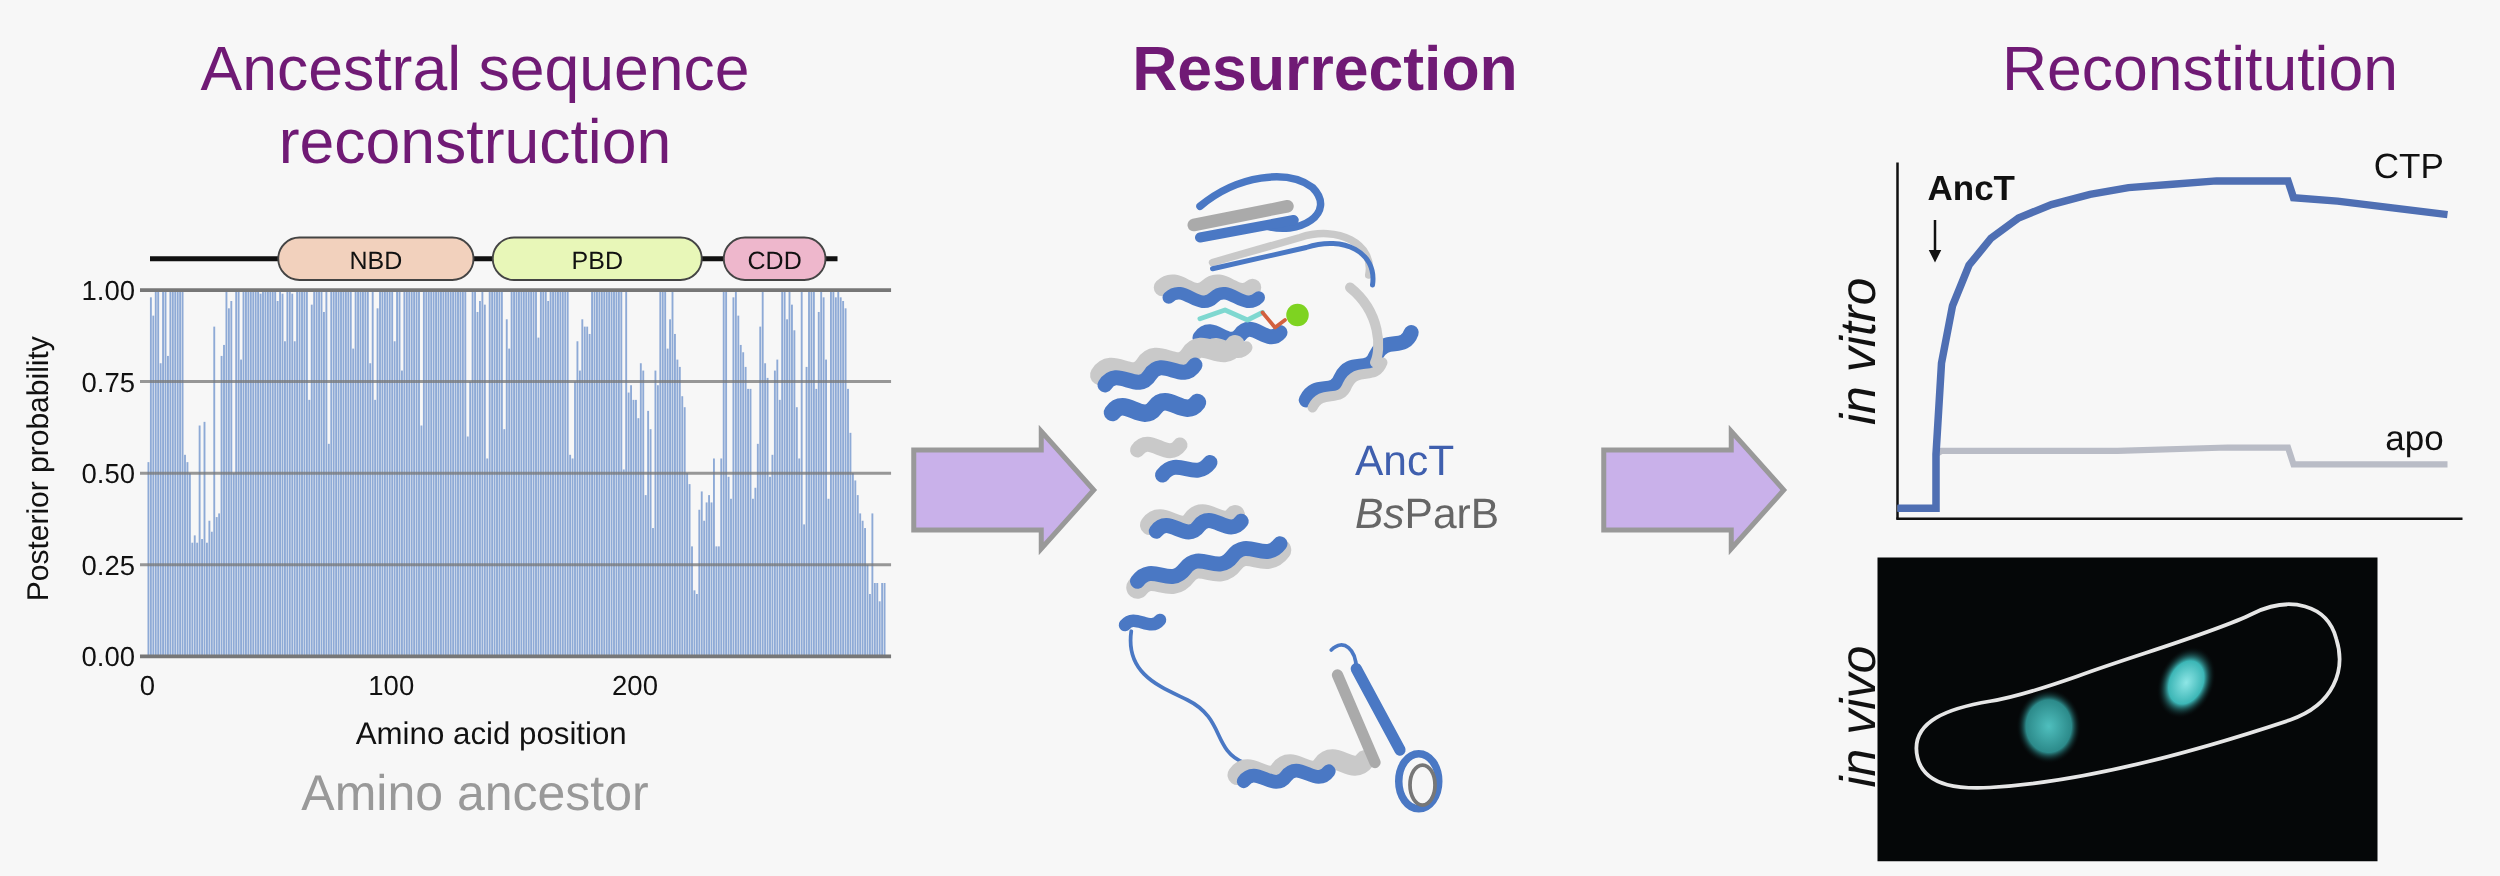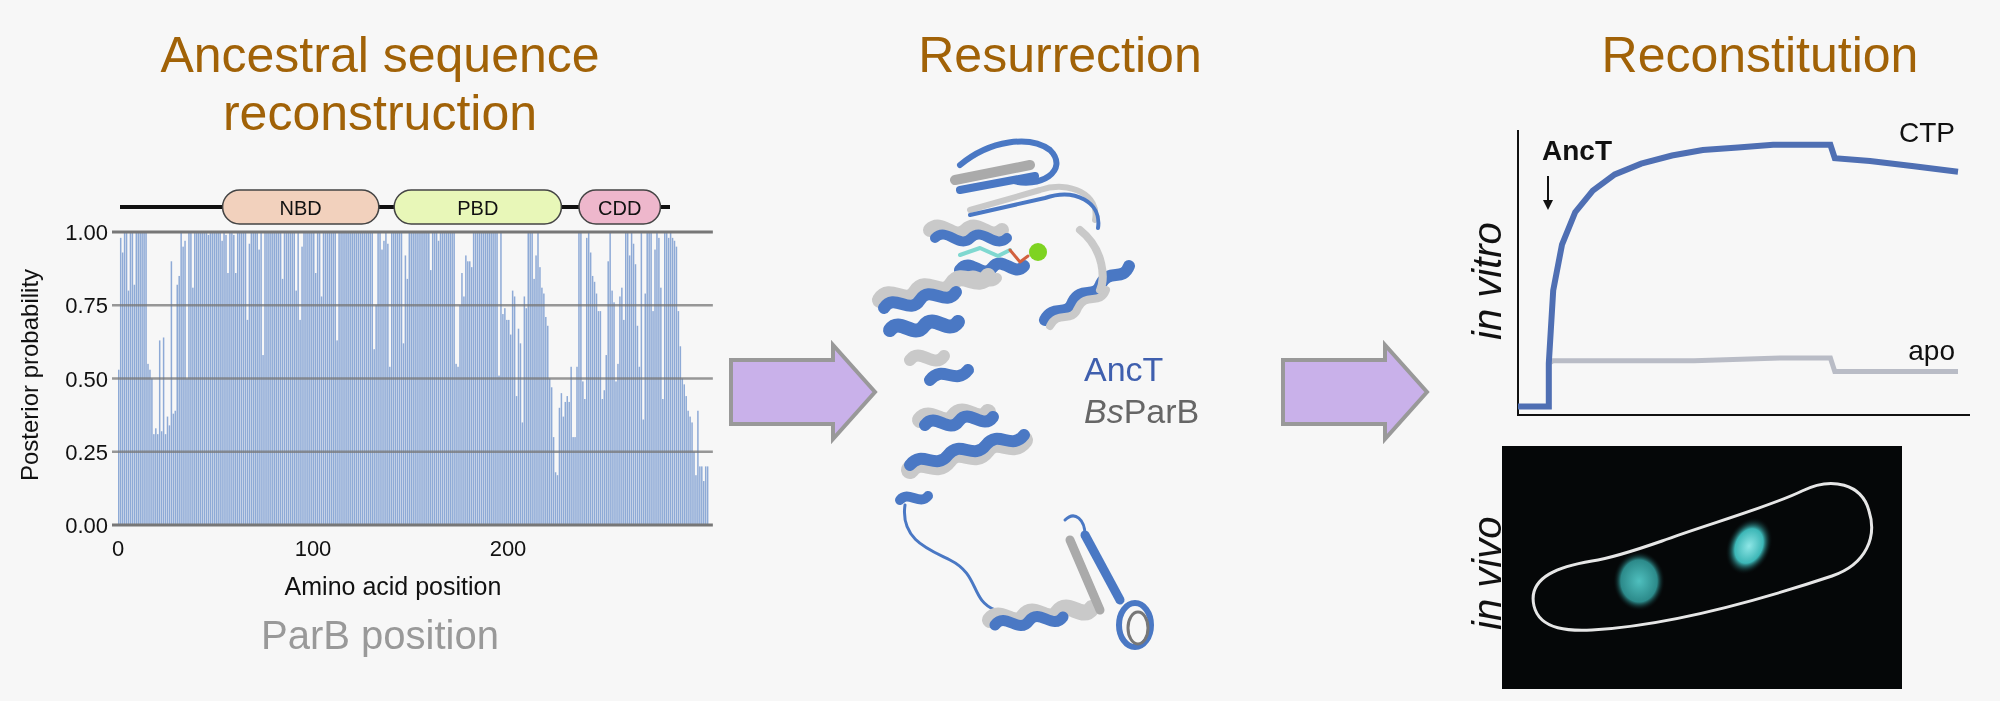--- a/index.html
+++ b/index.html
@@ -1,20 +1,20 @@
 <!DOCTYPE html>
 <html><head>
 <meta charset="utf-8">
 <style>
   html, body { margin:0; padding:0; }
   body { width:2000px; height:701px; background:#f7f7f7; position:relative; overflow:hidden;
          font-family:"Liberation Sans", sans-serif; color:#111; }
-  .title { position:absolute; text-align:center; font-size:50px; line-height:58px; color:#a16207; }
+  .title { position:absolute; text-align:center; font-size:50px; line-height:58px; color:#701a75; }
   #title-asr { left:60px; width:640px; top:26px; }
-  #title-res { left:840px; width:440px; top:26px; }
+  #title-res { left:840px; width:440px; top:26px;font-weight:bold; }
   #title-rec { left:1540px; width:440px; top:26px; }
   svg { position:absolute; overflow:visible; }
   .axis-text { font-family:"Liberation Sans", sans-serif; fill:#111; }
   .sub-label { position:absolute; font-size:40px; color:#999; text-align:center; }
   .ann { position:absolute; font-size:32px; line-height:38px; color:#111; }
   .legend-anct { position:absolute; font-size:34px; color:#3f5fae; }
   .legend-bs { position:absolute; font-size:34px; color:#666; }
   .rot-label { position:absolute; font-size:40px; font-style:italic; color:#111; transform-origin:left top; white-space:nowrap; }
 </style>
 </head>
@@ -355,21 +355,21 @@
     </g>
   <g id="xaxis">
       <text x="118" y="556" text-anchor="middle" font-size="22" class="axis-text">0</text>
       <text x="313" y="556" text-anchor="middle" font-size="22" class="axis-text">100</text>
       <text x="508" y="556" text-anchor="middle" font-size="22" class="axis-text">200</text>
     </g>
   <text id="ylabel" class="axis-text" font-size="24" text-anchor="middle" transform="translate(38,375) rotate(-90)">Posterior probability</text>
   <text id="xlabel" class="axis-text" font-size="25" text-anchor="middle" x="393" y="595">Amino acid position</text>
 </svg>
 
-<div class="sub-label" style="left:180px; width:400px; top:613px;">ParB position</div>
+<div class="sub-label" style="left:180px; width:400px; top:613px;">Amino ancestor</div>
 
 <svg style="left:729px;top:343px;" width="150" height="100">
   <polygon points="2,17 104,17 104,2 146,49 104,96 104,81 2,81" fill="#c9b1ea" stroke="#999" stroke-width="4"></polygon>
 </svg>
 <svg style="left:1281px;top:343px;" width="150" height="100">
   <polygon points="2,17 104,17 104,2 146,49 104,96 104,81 2,81" fill="#c9b1ea" stroke="#999" stroke-width="4"></polygon>
 </svg>
 
 <svg style="left:870px;top:120px;" width="330" height="570" viewBox="0 0 330 570">
   <g fill="none" stroke-linecap="round" stroke-linejoin="round">

